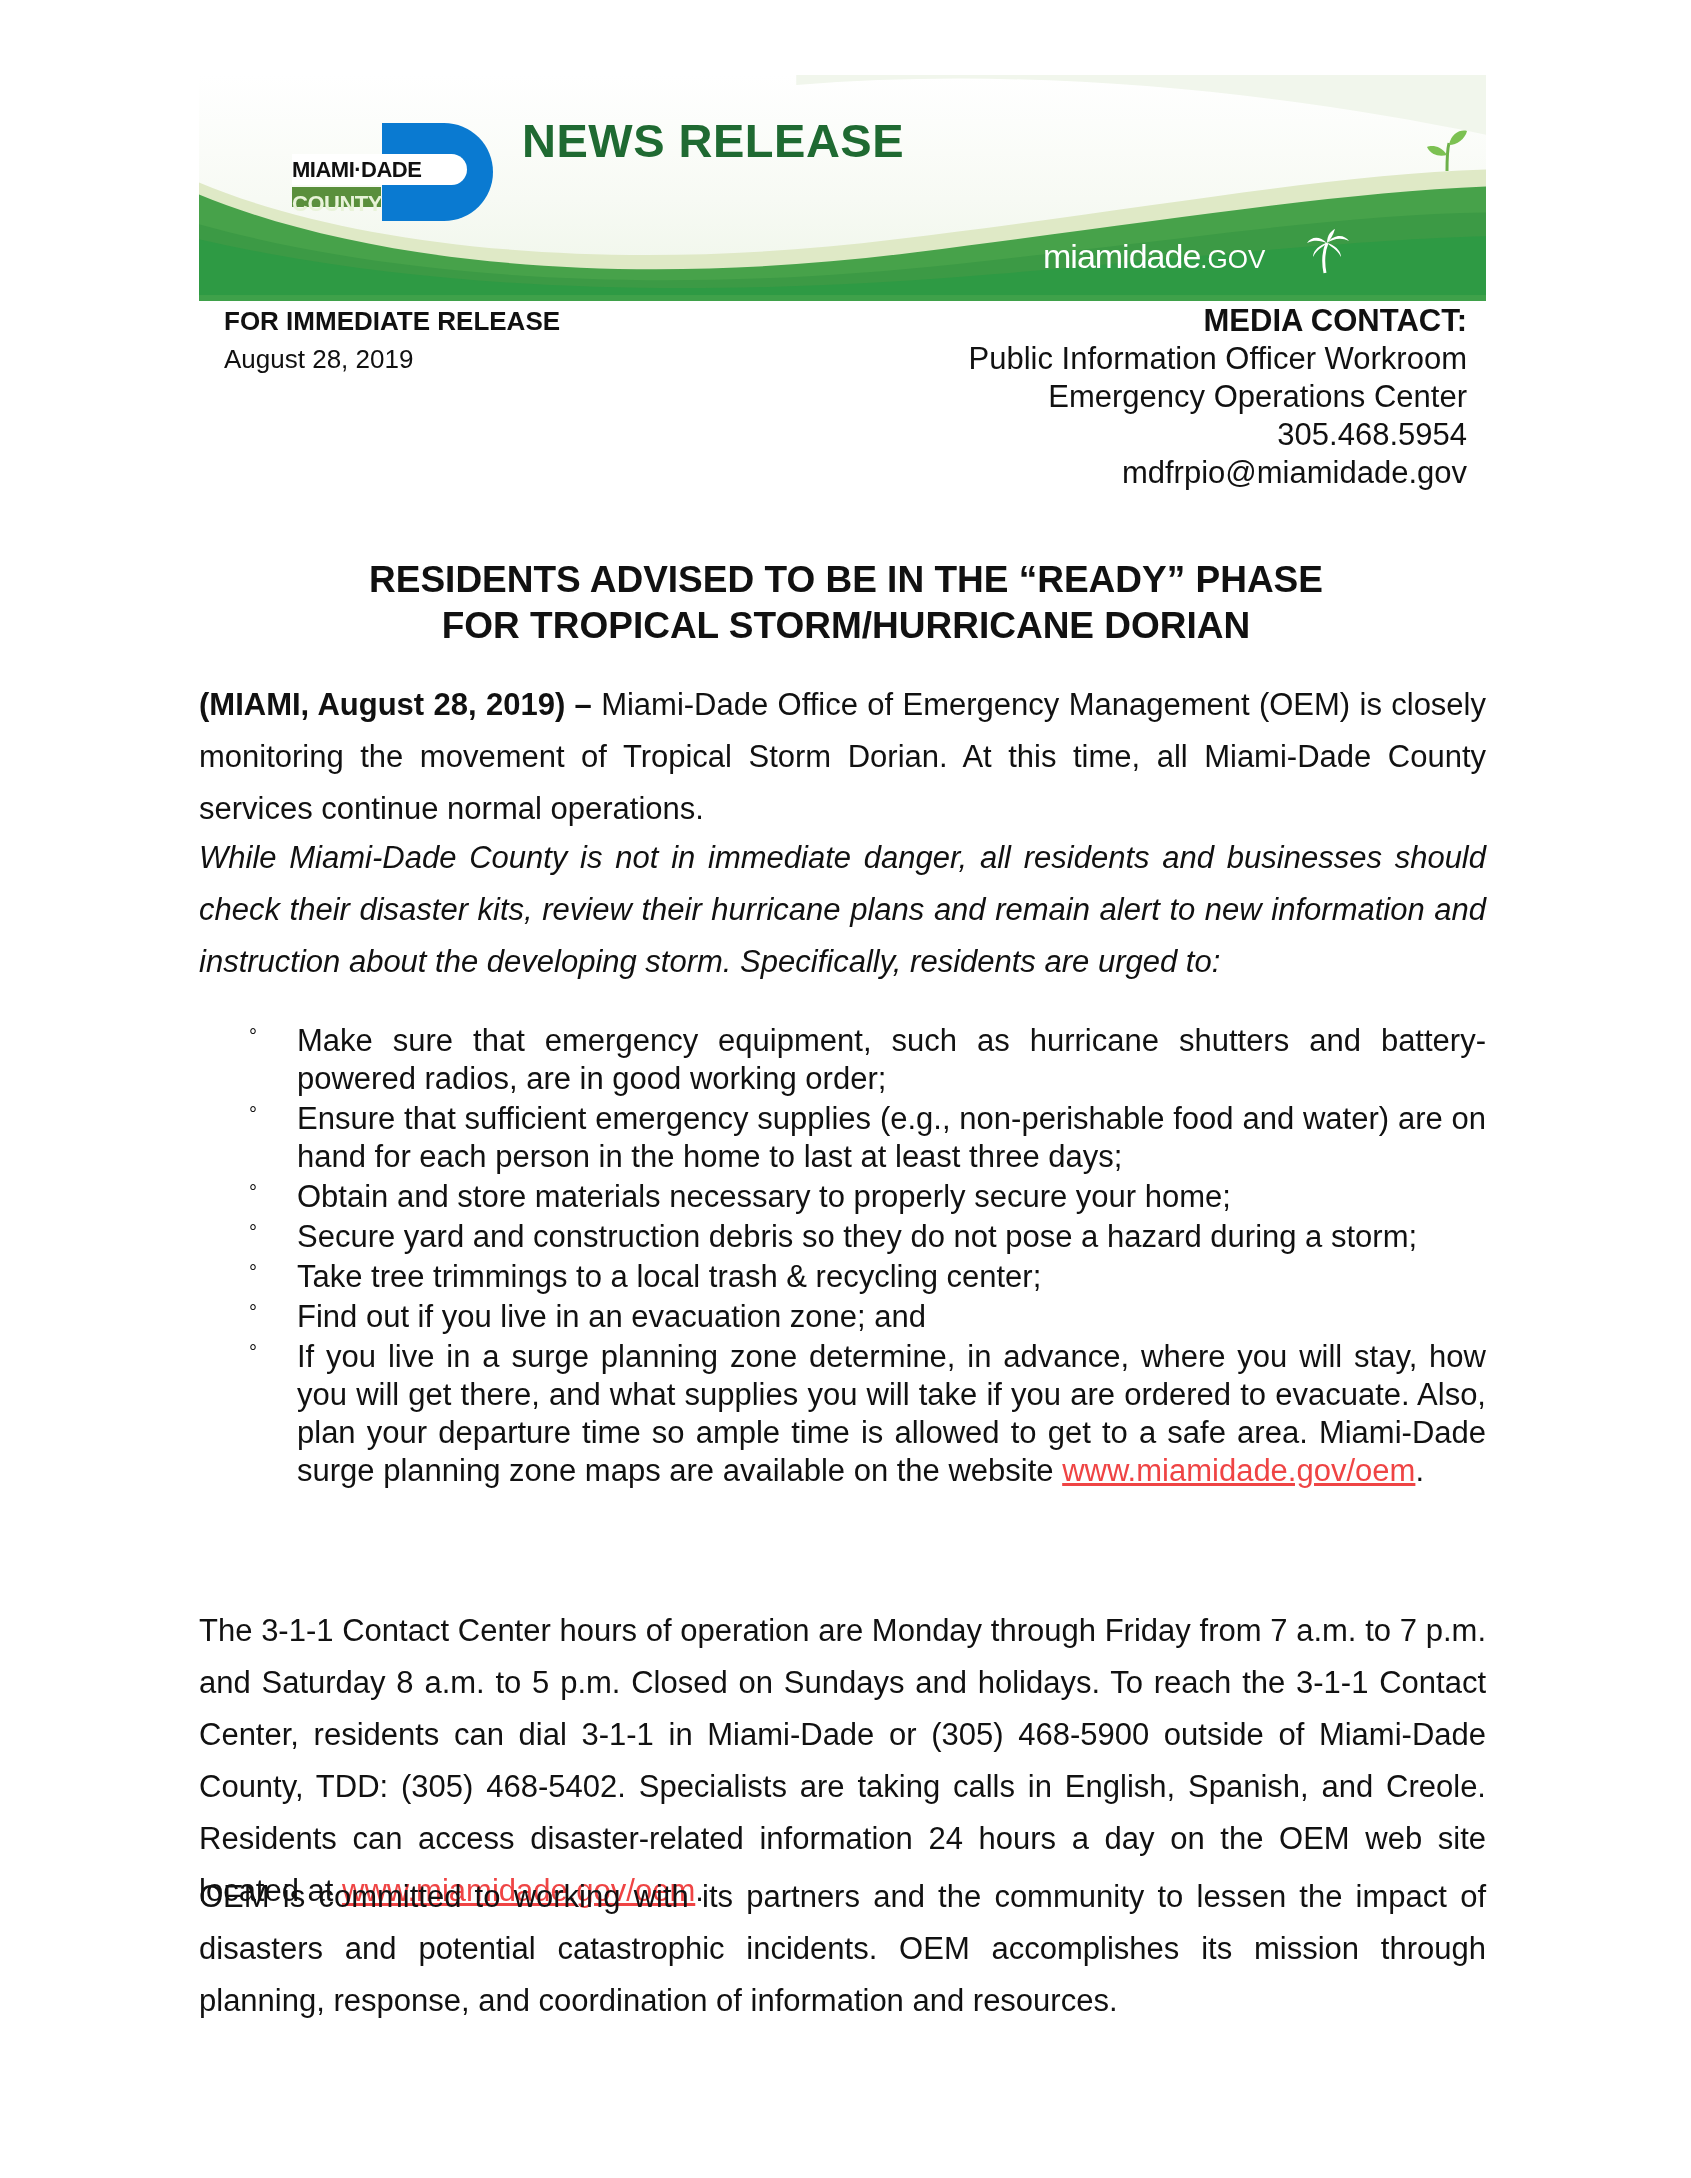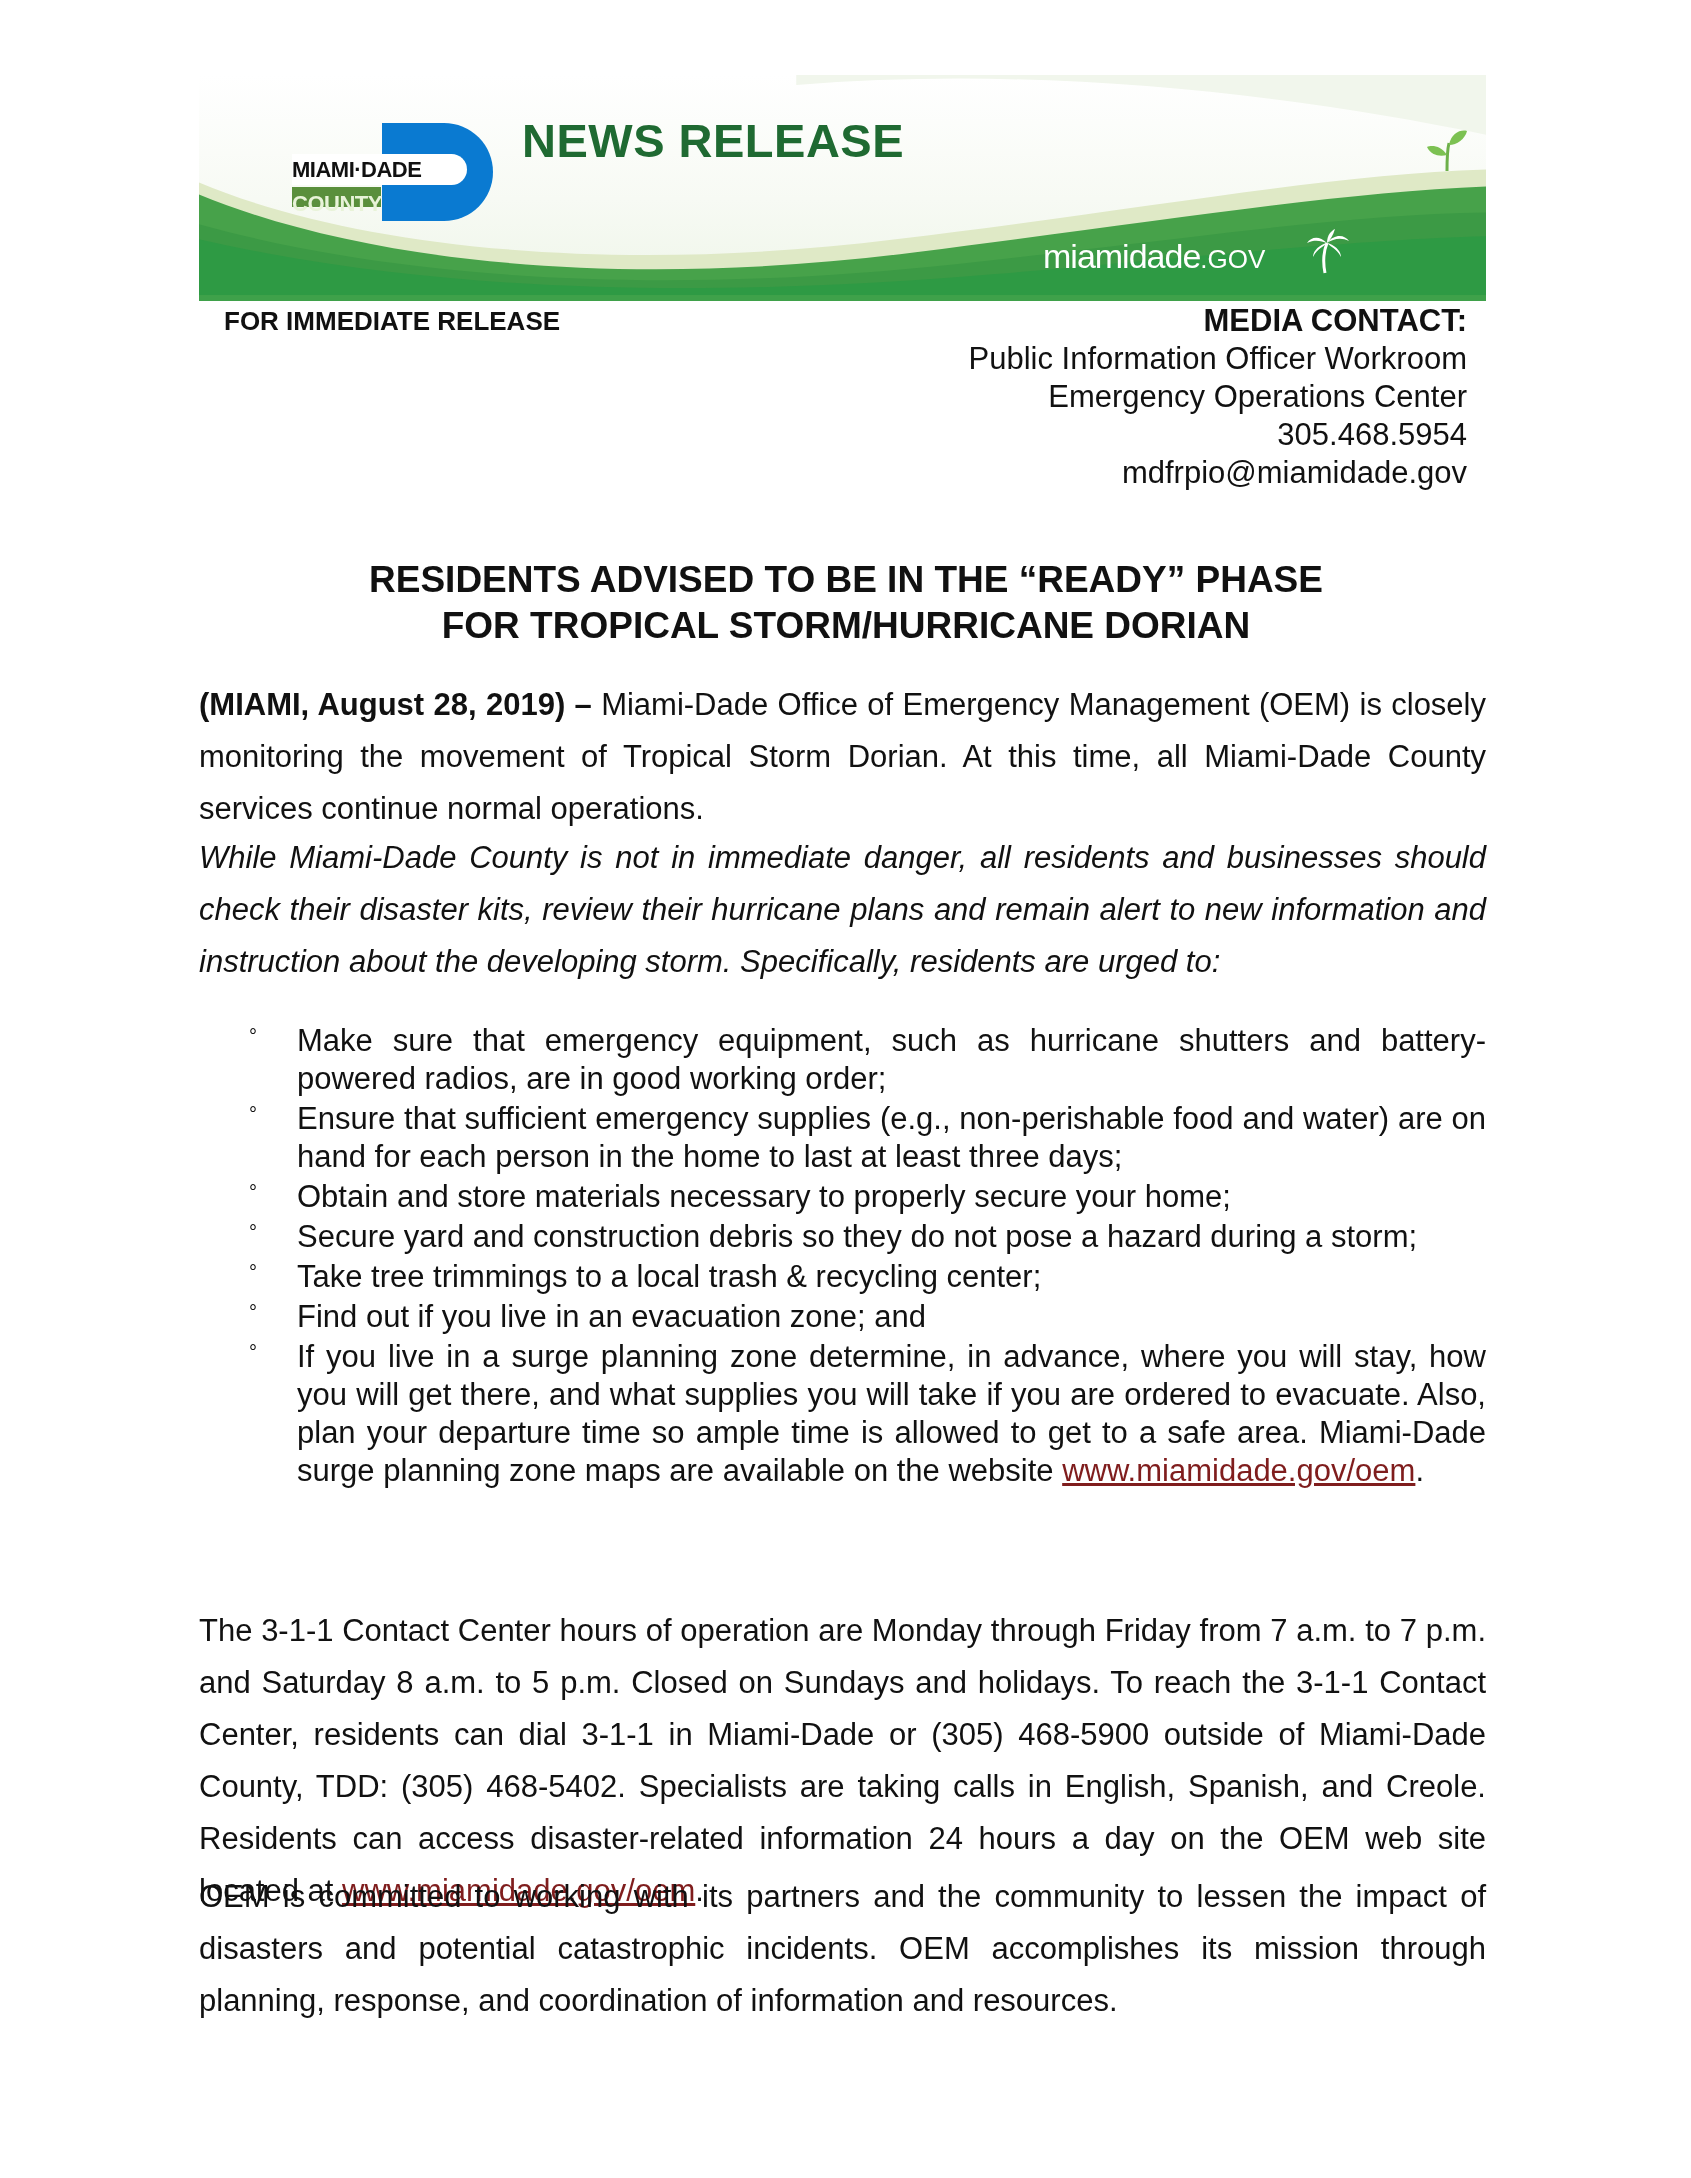--- a/index.html
+++ b/index.html
@@ -51,21 +51,21 @@
   .p2 { top: 832px; font-style: italic; }
 
   .bullets { position: absolute; left: 199px; width: 1287px; top: 1022px; margin: 0; padding: 0;
              list-style: none; font-size: 31px; line-height: 38px; }
   .bullets li { position: relative; padding-left: 98px; text-align: justify; margin: 0 0 2px 0; }
   .bullets li .bullet-icon { position: absolute; left: 50px; top: 4px; font-size: 20px; line-height: 20px; }
 
   .p3 { top: 1605px; }
   .p4 { top: 1871px; }
 
-  a.link { color: #7f1d1d; text-decoration: underline; }
+  a.link { color: #ef4444; text-decoration: underline; }
 </style>
 </head>
 <body>
 
 <div class="page">
 
   <div class="banner">
     <svg class="waves" viewBox="0 0 1293 227" preserveAspectRatio="none">
       <path d="M0,108 C160,175 420,200 700,165 C950,135 1130,100 1293,95 L1293,227 L0,227 Z" fill="#dfe9c6"></path>
       <path d="M0,120 C170,190 430,215 720,178 C960,148 1140,118 1293,112 L1293,227 L0,227 Z" fill="#47a24a"></path>
@@ -102,20 +102,21 @@
         <path d="M22,14 C30,4 40,6 44,12 C36,8 28,10 22,14 Z" fill="#fff"></path>
         <path d="M22,14 C22,6 26,2 30,0 C28,6 26,10 22,14 Z" fill="#fff"></path>
         <path d="M22,14 C14,16 8,22 8,28 C12,20 18,18 22,14 Z" fill="#fff"></path>
         <path d="M22,14 C30,16 36,22 36,28 C32,20 26,18 22,14 Z" fill="#fff"></path>
       </svg>
     </div>
   </div>
 
   <div class="rel-left">
     <div class="label">FOR IMMEDIATE RELEASE</div>
+    <div>August 28, 2019</div>
   </div>
 
   <div class="rel-right">
     <div class="label">MEDIA CONTACT:</div>
     <div>Public Information Officer Workroom</div>
     <div>Emergency Operations Center</div>
     <div>305.468.5954</div>
     <div>mdfrpio@miamidade.gov</div>
   </div>
 

